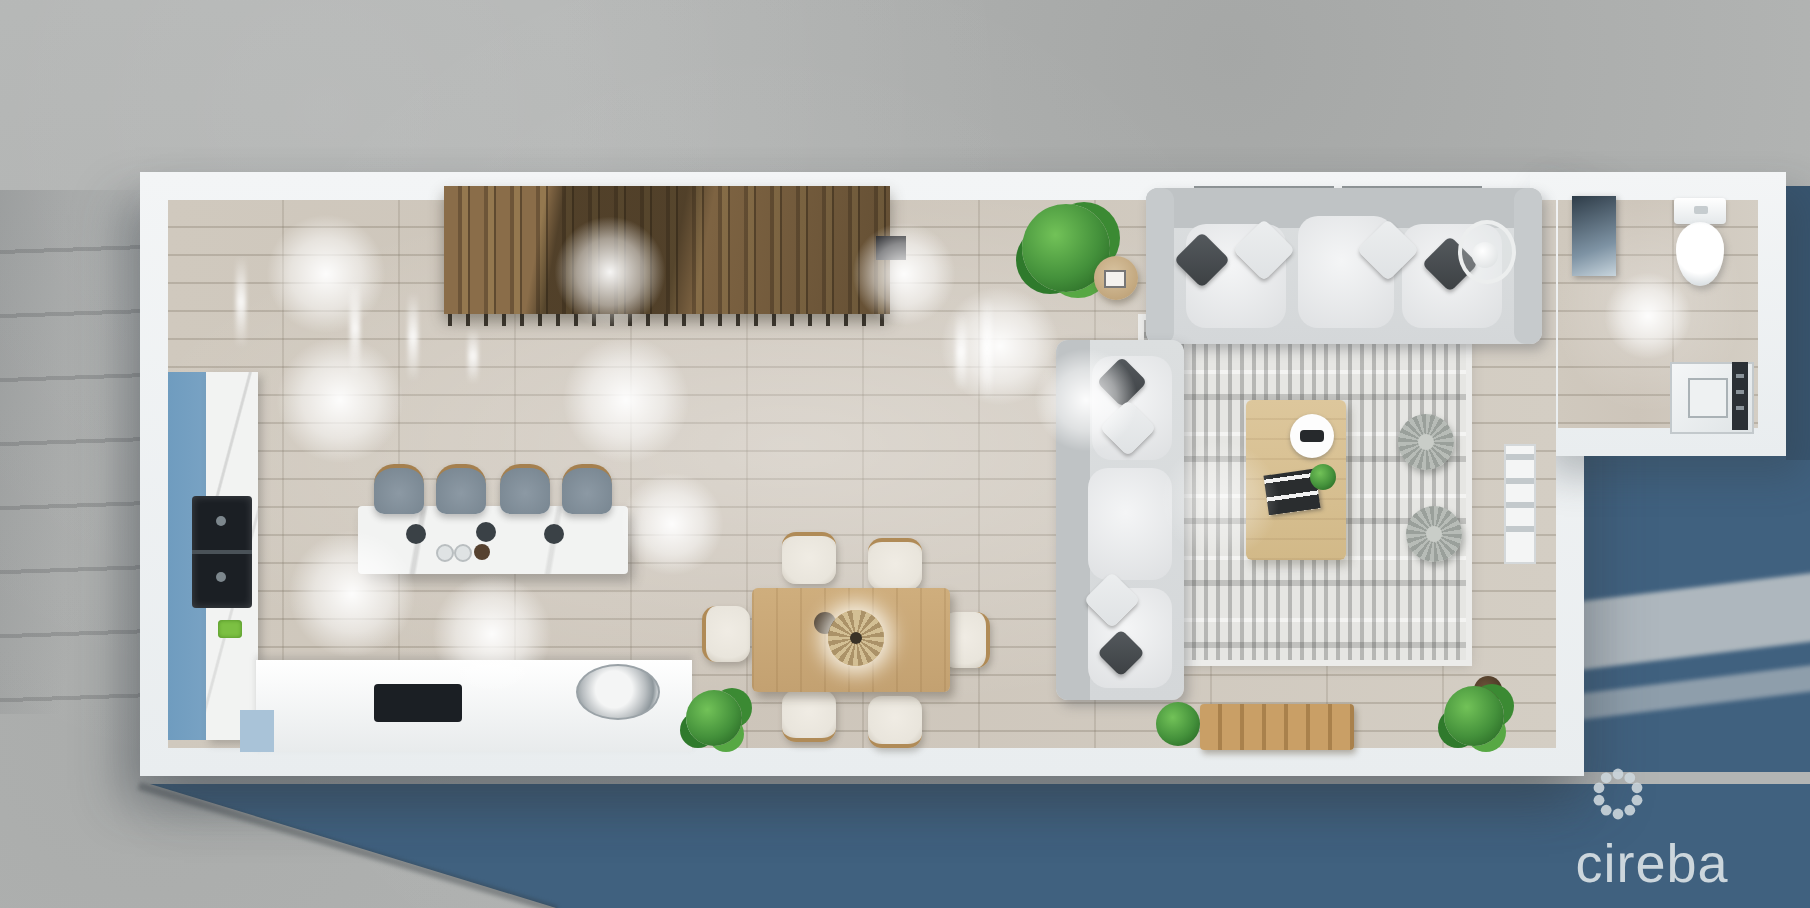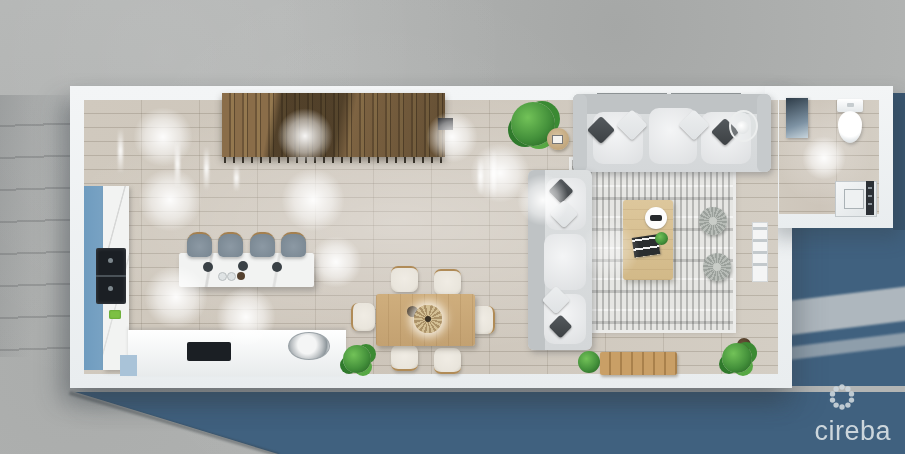--- a/index.html
+++ b/index.html
@@ -133,21 +133,21 @@
   .vanity::after{content:"";position:absolute;left:8px;top:7px;width:18px;height:18px;border:1px solid #aab2b6;background:#eef1f2;}
   .faucet{left:866px;top:181px;width:8px;height:34px;background:#2b3035;}
   .faucet::after{content:"";position:absolute;left:2px;top:6px;width:4px;height:22px;
     background:repeating-linear-gradient(180deg,#8a939a 0 2px,transparent 2px 8px);}
 
   
   .glow{border-radius:50%;background:radial-gradient(circle, rgba(255,255,255,.95) 0%, rgba(255,255,255,.5) 42%, rgba(255,255,255,0) 70%);pointer-events:none;}
   .streak{width:5px;background:linear-gradient(180deg, rgba(255,255,255,0), rgba(255,255,255,.85) 50%, rgba(255,255,255,0));filter:blur(1px);pointer-events:none;}
 
   
-  .logo{right:14px;bottom:10px;width:130px;height:62px;text-align:right;}
+  .logo{right:14px;bottom:10px;width:130px;height:62px;text-align:center;}
   .logo-text{font-size:27px;letter-spacing:.5px;color:var(--logo-color,#ccd6dc);line-height:1;margin-top:2px;}
   .logo-icon{display:inline-block;margin-right:34px;}
 </style>
 </head>
 <body>
 
 <div class="stage">
 
   <div class="abs ground"></div>
   <div class="abs ext-steps"></div>

